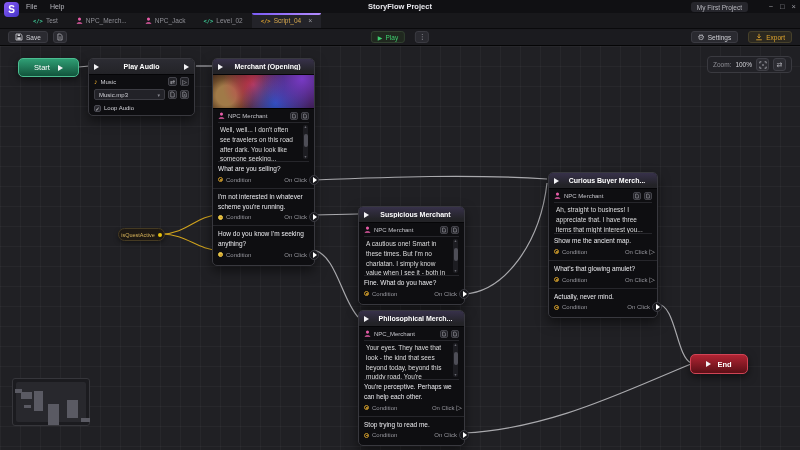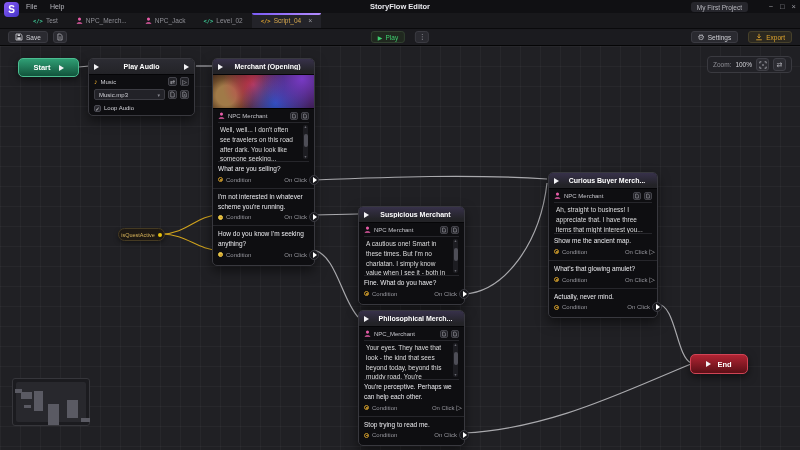--- a/index.html
+++ b/index.html
@@ -119,21 +119,21 @@
   .select { flex:1; height:11px; background:#222228; border:1px solid #3c3c43; border-radius:2px;
     display:flex; align-items:center; padding:0 4px; font-size:6px; color:#d0d0d6; }
   .select .caret { margin-left:auto; color:#8a8a92; font-size:5px; }
   .cb { width:7px; height:7px; border:1px solid #4a4a52; border-radius:2px; background:#2a2a30;
     color:#d5d5da; font-size:5.5px; line-height:6px; text-align:center; }
 
   
   .start-node { position:absolute; left:18px; top:12px; width:61px; height:19px; border-radius:5px;
     background:linear-gradient(180deg,#2f9e74,#12543c); border:1px solid #4bbd90;
     box-shadow:0 3px 8px rgba(0,0,0,.5); display:flex; align-items:center; justify-content:center;
-    gap:5px; color:#fff; font-size:7.5px; font-weight:bold; }
+    gap:5px; color:#fff; font-size:7.5px; font-weight:normal; }
   .end-node { position:absolute; left:690px; top:308px; width:58px; height:20px; border-radius:5px;
     background:linear-gradient(180deg,#b22433,#5c0f16); border:1px solid #d0꒱4455;
     border:1px solid #cf4455; box-shadow:0 3px 8px rgba(0,0,0,.5); display:flex; align-items:center;
     justify-content:center; gap:6px; color:#fff; font-size:7.5px; font-weight:bold; }
   .var-pill { position:absolute; left:118px; top:182px; width:47px; height:13px; border-radius:7px;
     background:#1d1813; border:1px solid #453a22; display:flex; align-items:center; justify-content:center;
     gap:3px; color:#d8b45a; font-size:5.5px; box-shadow:0 2px 5px rgba(0,0,0,.4); }
   .var-dot { width:4px; height:4px; border-radius:50%; background:#e8c30e; }
 
   
@@ -149,21 +149,21 @@
 </style>
 </head>
 <body>
 
 <div class="app">
 
   <div class="titlebar">
     <div class="logo">S</div>
     <div class="menu menu-file">File</div>
     <div class="menu menu-help">Help</div>
-    <div class="apptitle">StoryFlow Editor</div>
+    <div class="apptitle">StoryFlow Project</div>
     <div class="project">My First Project</div>
     <div class="winbtns">
       <span>−</span>
       <span>□</span>
       <span>×</span>
     </div>
   </div>
 
   <div class="tabbar">
     <div class="tab">

